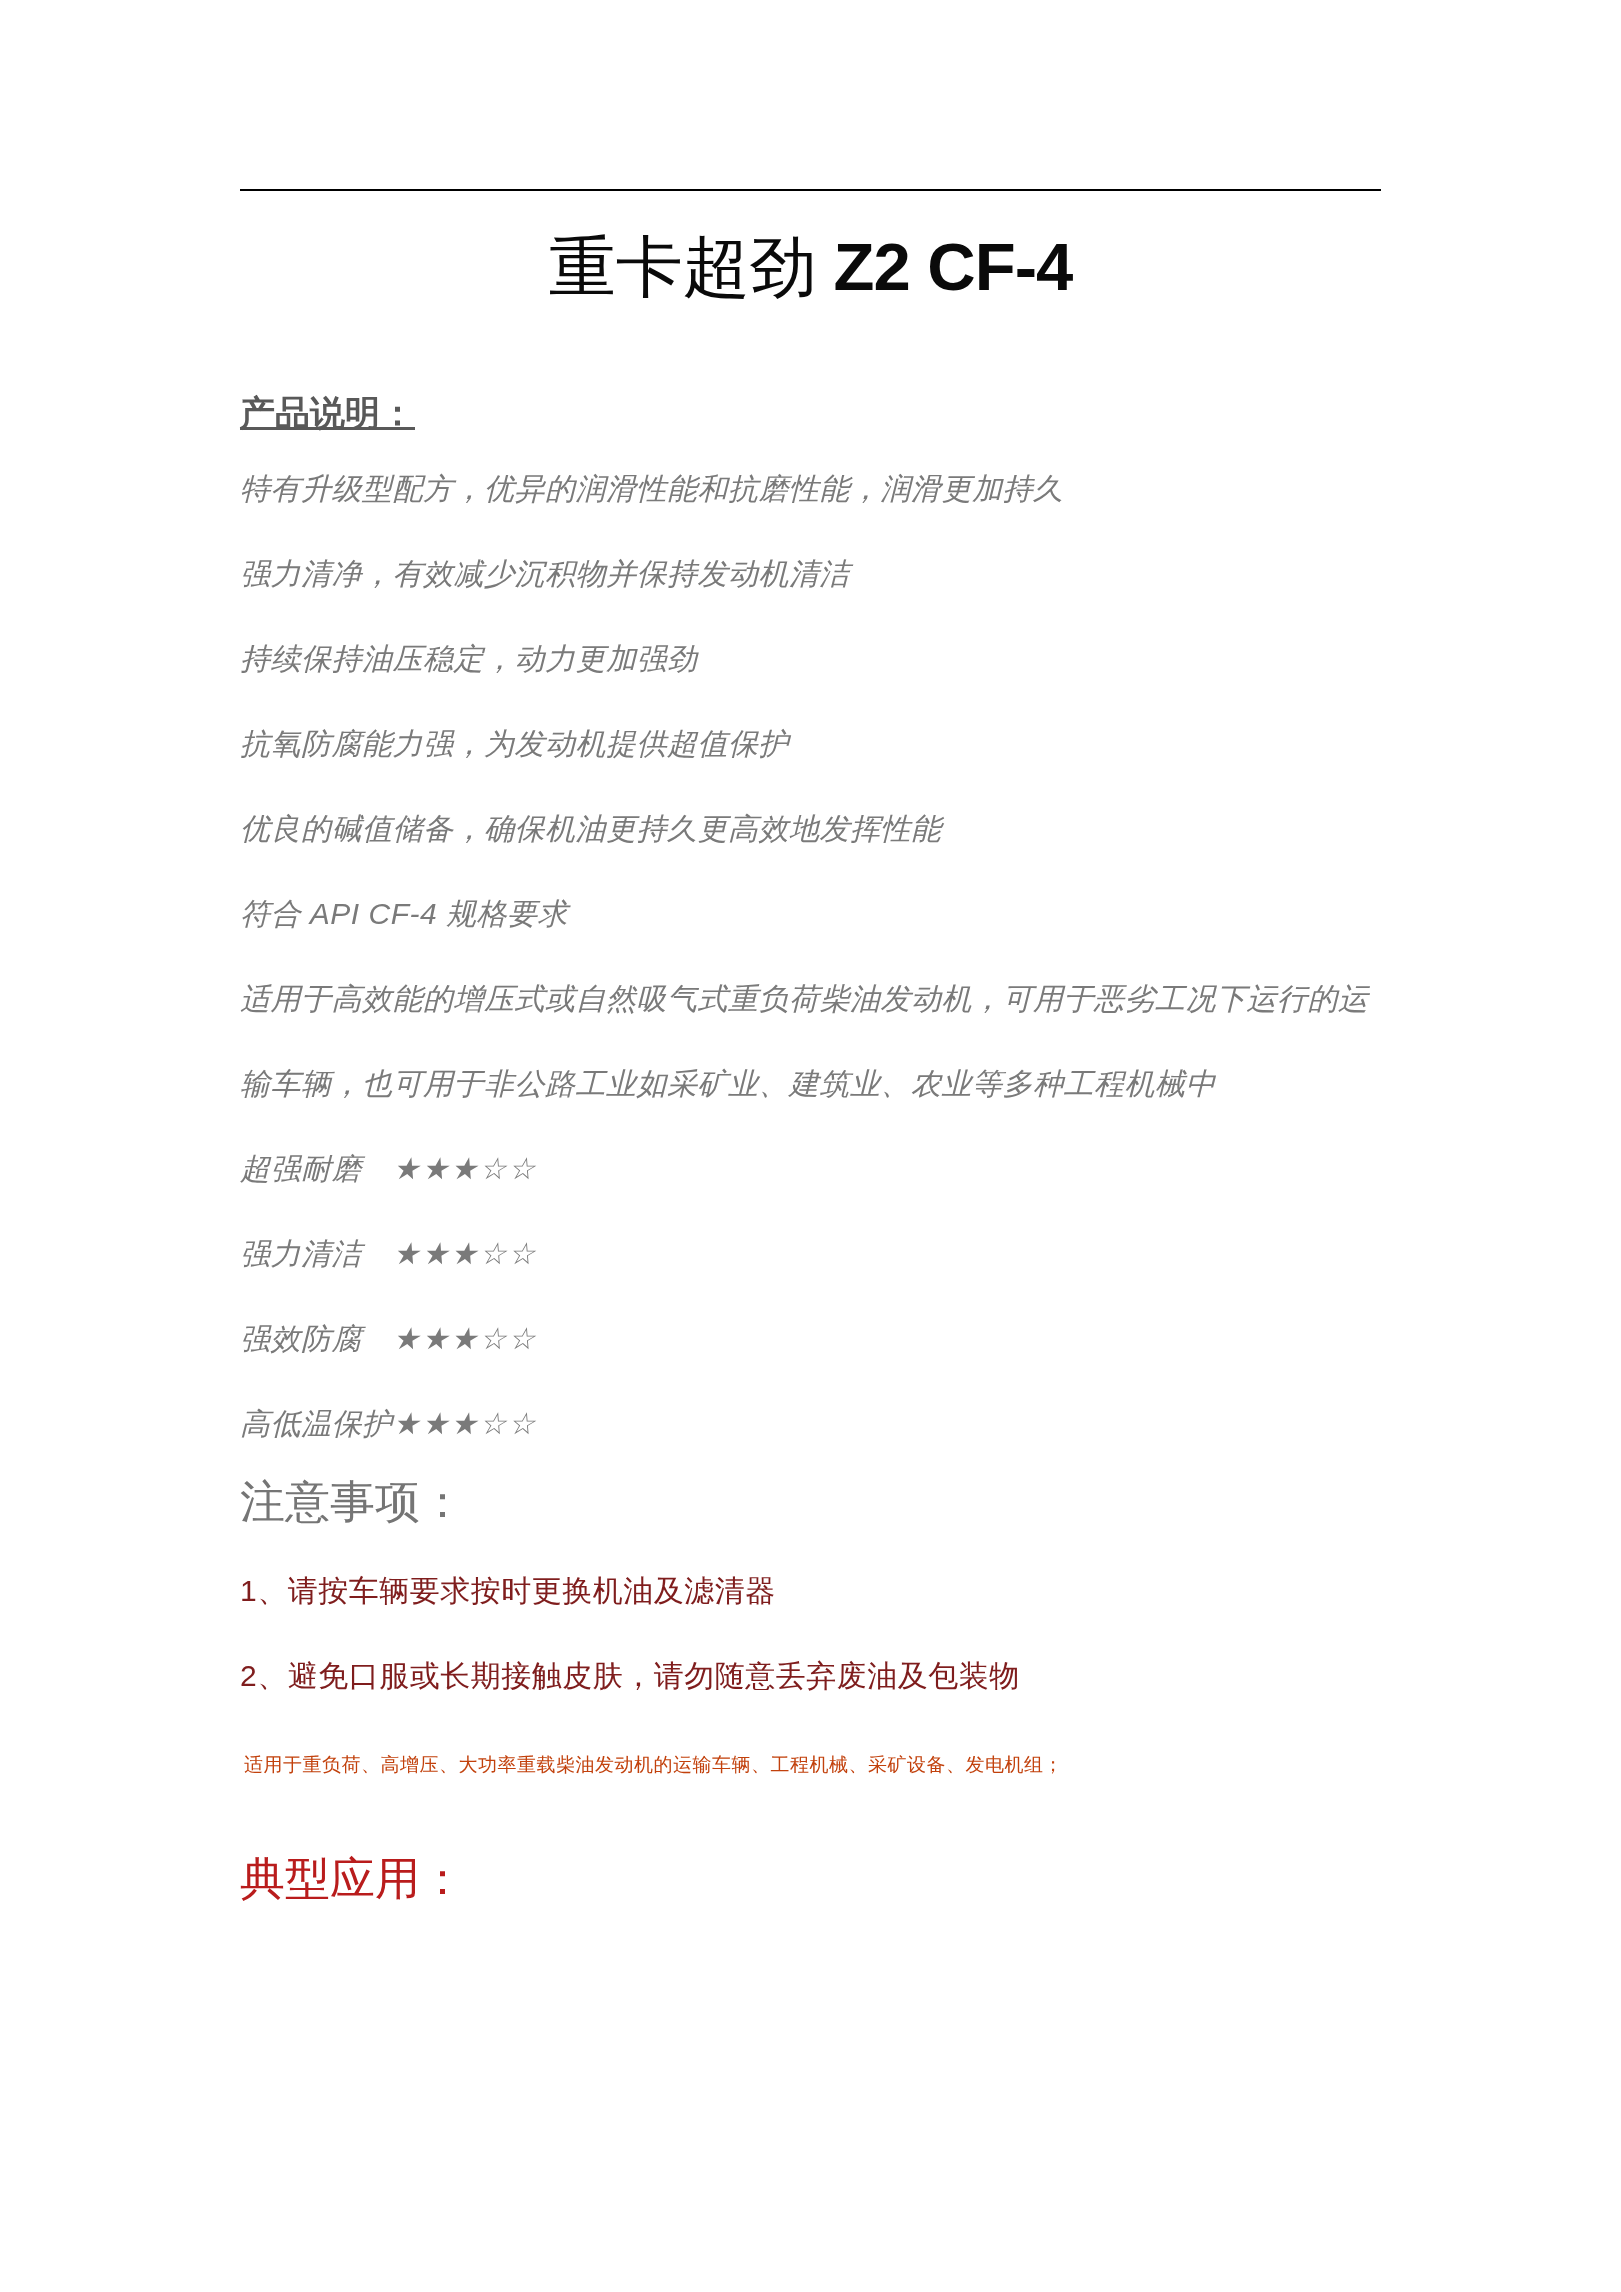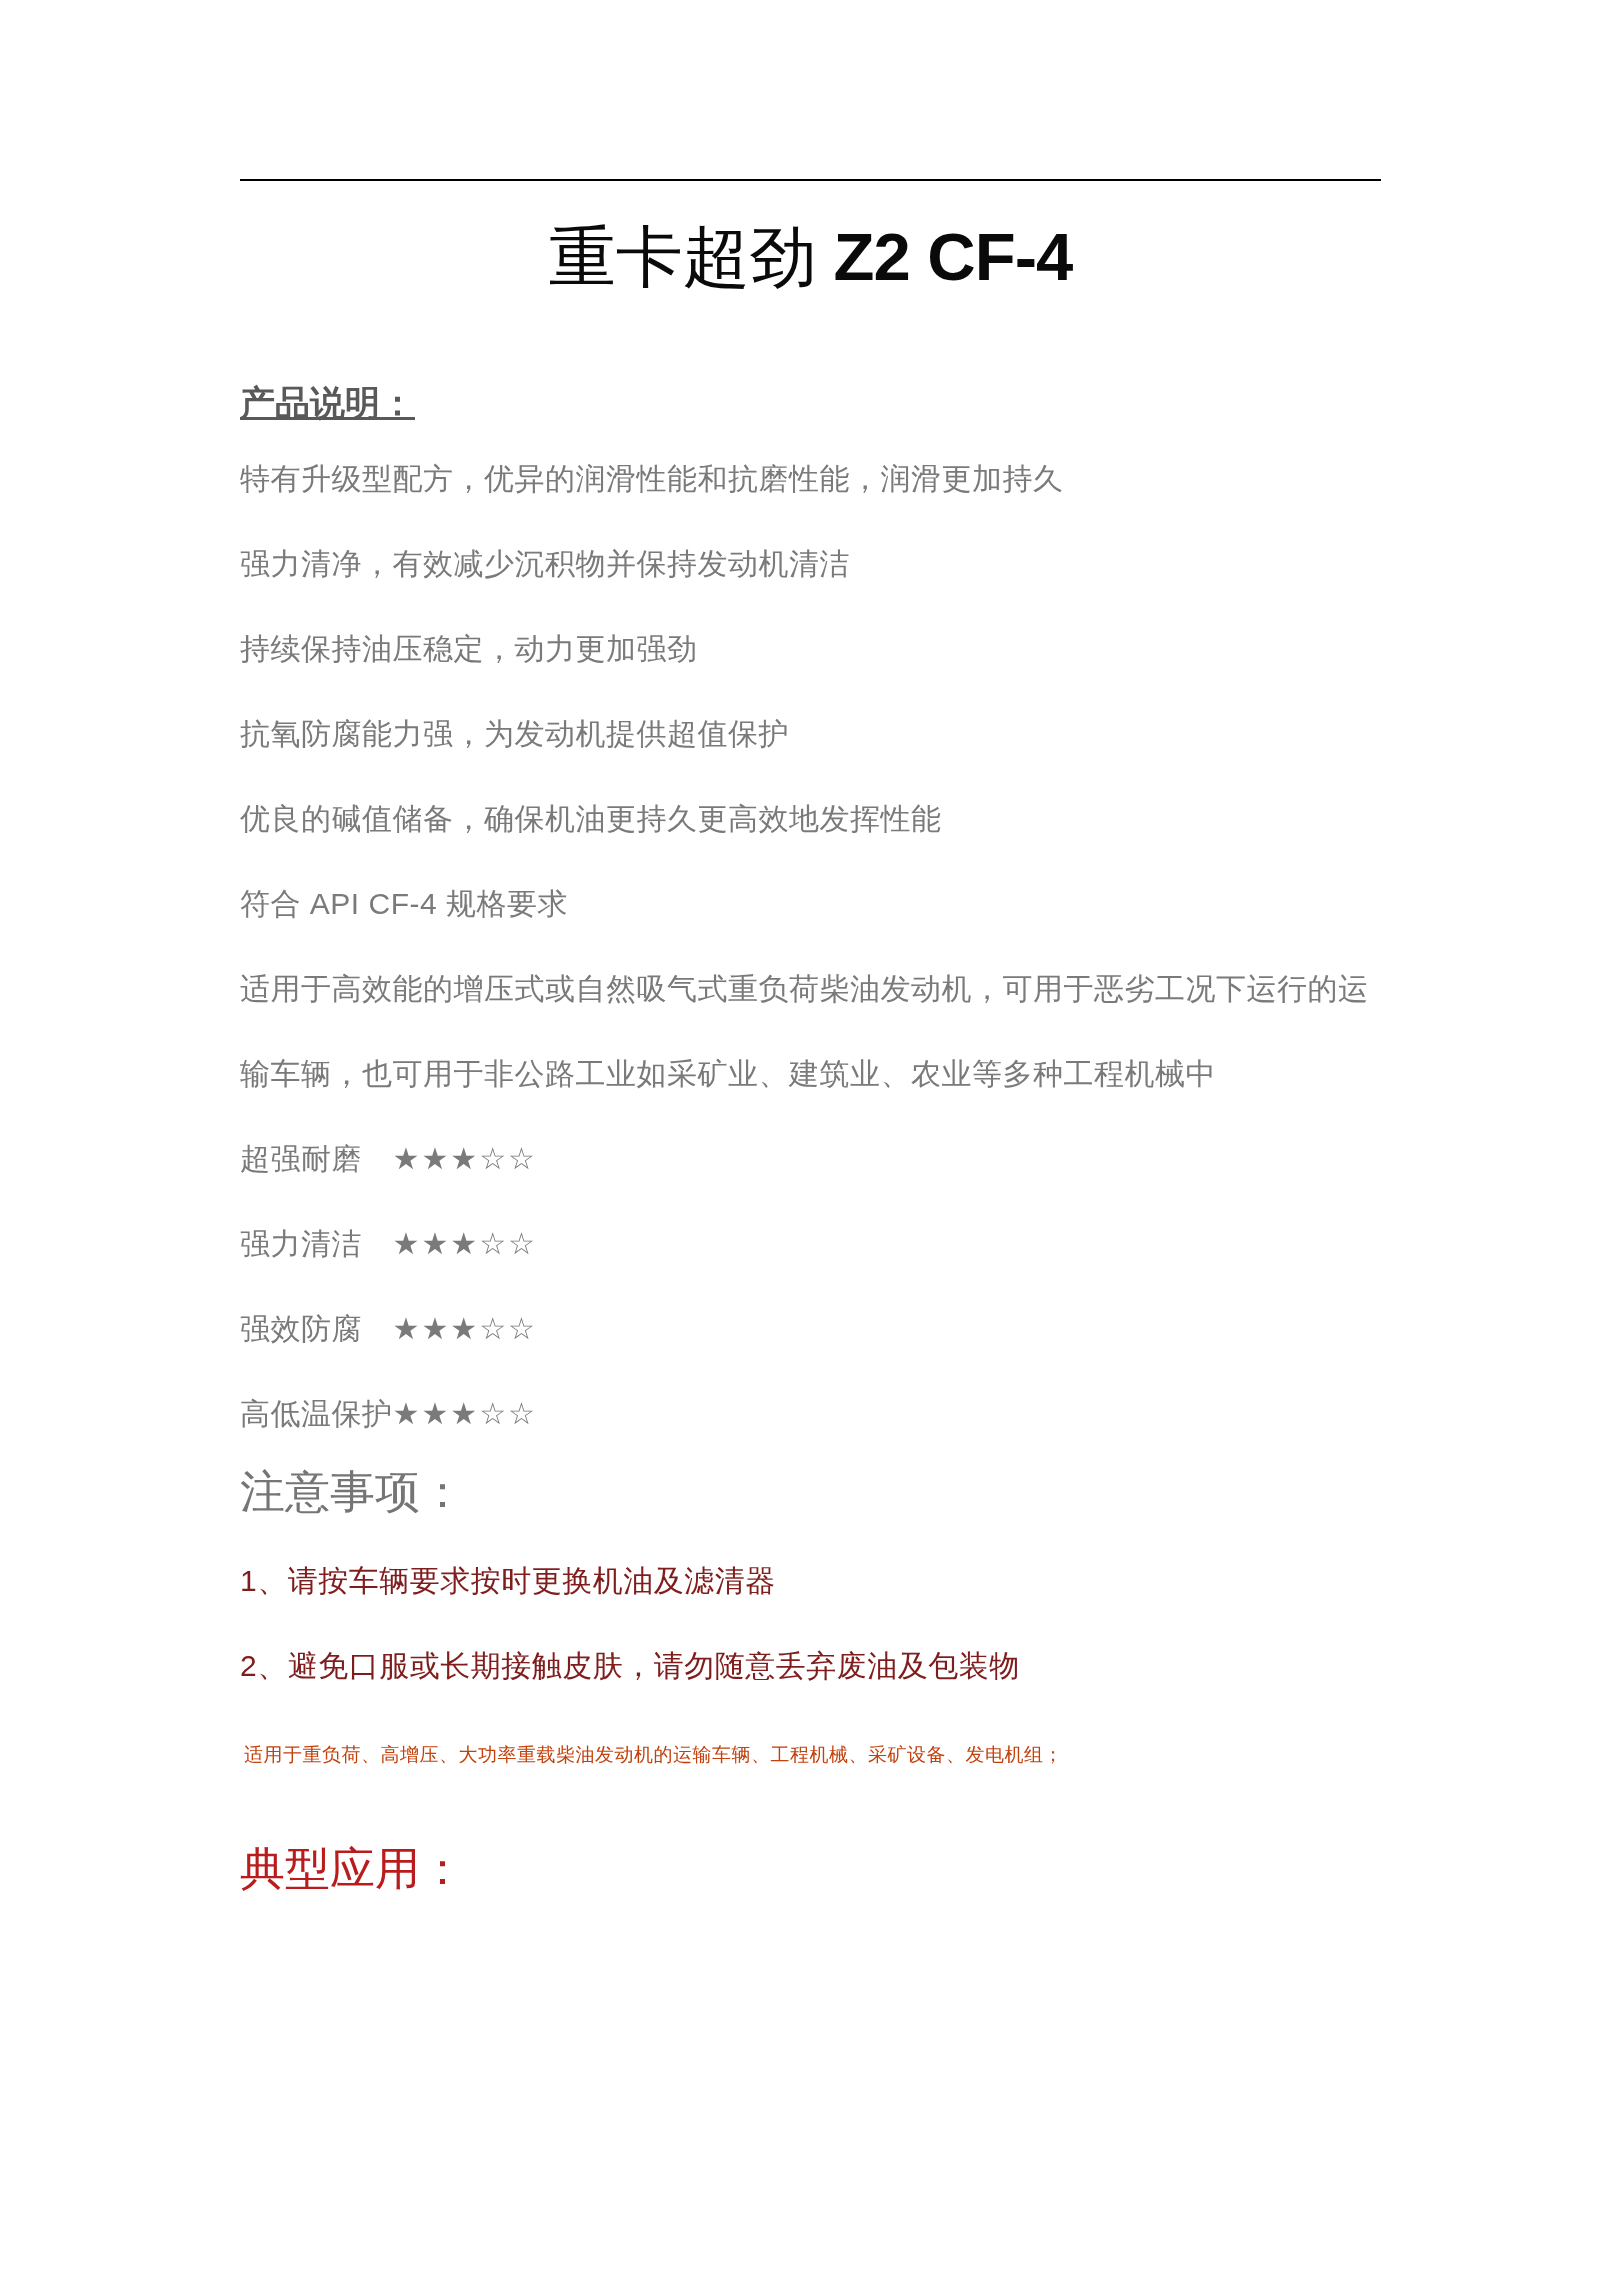--- a/index.html
+++ b/index.html
@@ -13,21 +13,21 @@
     overflow: hidden;
     font-family: "Liberation Sans", sans-serif;
   }
   .page {
     width: 1621px;
     height: 2293px;
     background: #ffffff;
     box-sizing: border-box;
   }
   .content {
-    padding: 2px 240px;
+    padding: 12px 240px;
   }
   .rule {
     height: 0;
     border-top: 2.9px solid #000000;
     margin-top: 177px;
   }
   .doc-title {
     margin: 35px 0 0 0;
     text-align: center;
     font-size: 67px;
@@ -48,20 +48,21 @@
   .h1 {
     margin: 82px 0 0 0;
     font-size: 35px;
     line-height: 45px;
     font-weight: 700;
     color: #595959;
     text-decoration: underline;
   }
   .body-block {
     margin-top: 10.8px;
+    font-style: italic;
   }
   .body-block p {
     margin: 0;
     font-size: 30px;
     line-height: 85px;
     color: #7a7a7a;
     font-weight: 400;
     letter-spacing: 0.5px;
   }
   .rating-row .stars {

